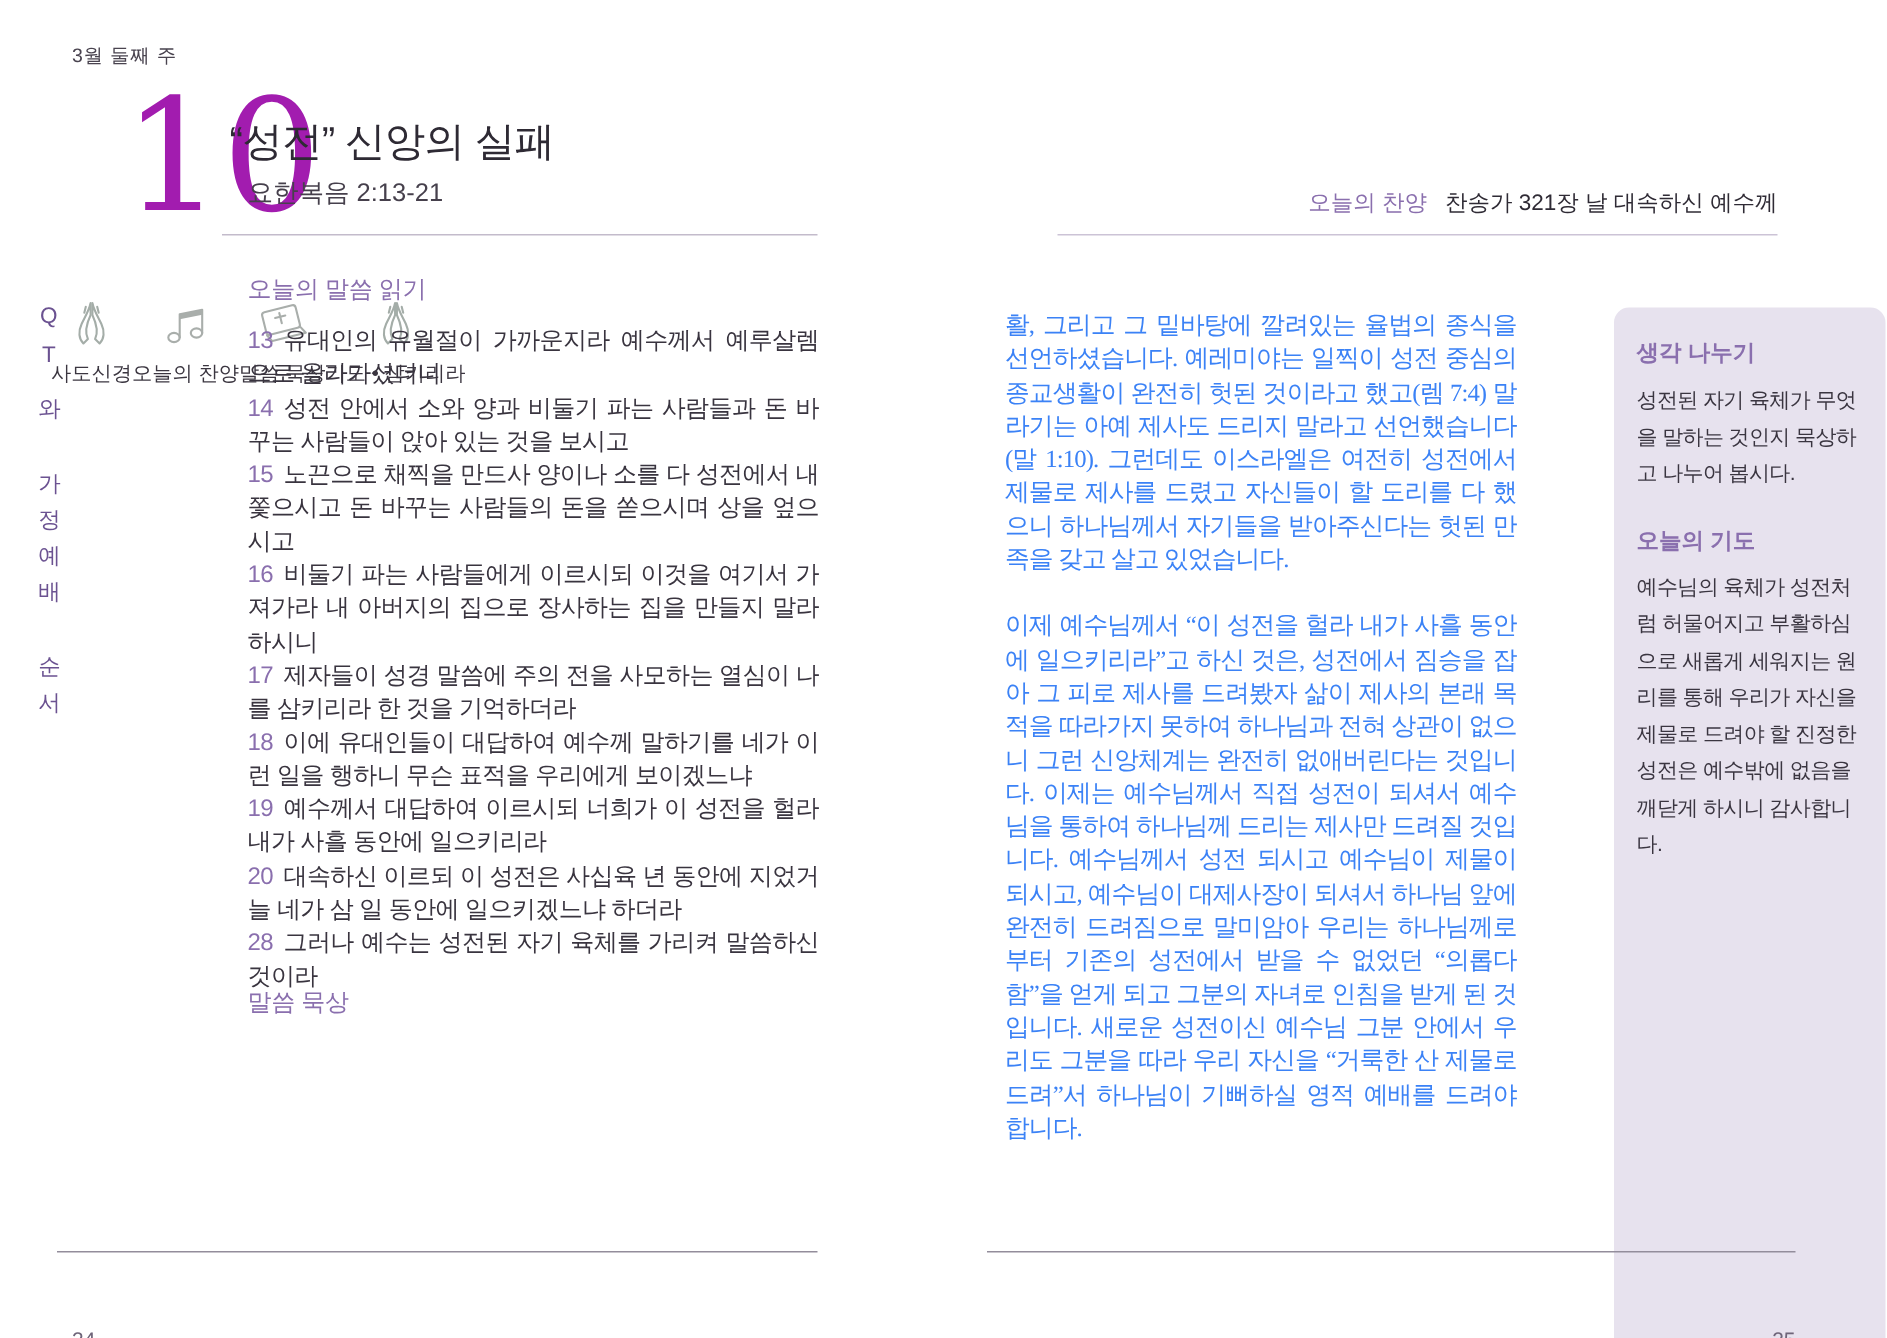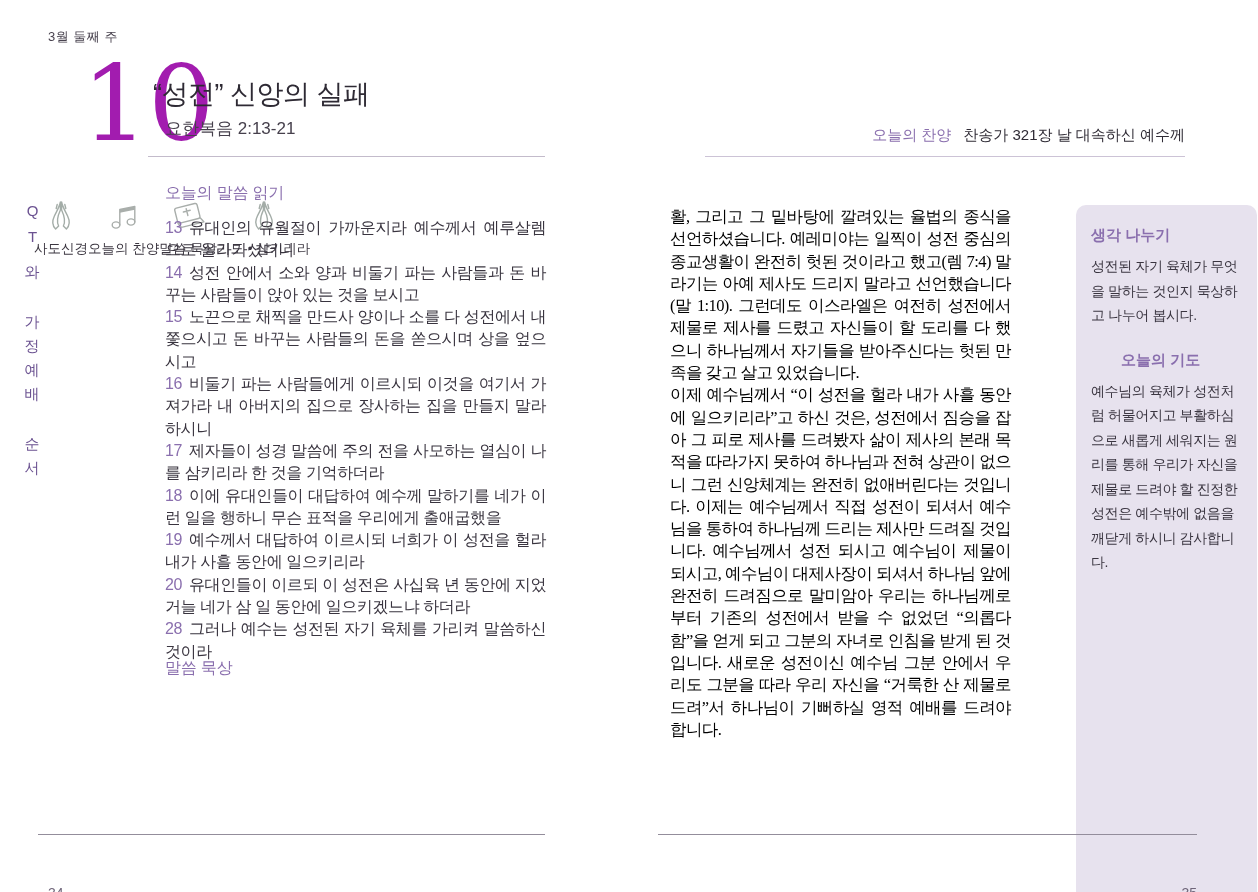--- a/index.html
+++ b/index.html
@@ -26,30 +26,30 @@
   .sb-item .lbl{margin-top:4px;font-size:13.5px;color:#3b3640;white-space:nowrap;}
   .sep-dot{width:7px;height:7px;border-radius:50%;background:#d3d3d3;margin:15px 0;}
 
   
   .scripture{position:absolute;left:165px;top:183px;width:381px;}
   .sec-heading{font-size:16px;font-weight:400;color:#8a6fae;letter-spacing:-0.2px;margin:0 0 13px 0;}
   .verses p{margin:0;font-size:16px;line-height:22.3px;letter-spacing:-0.4px;text-align:justify;color:#39343f;}
   .vnum{color:#8a6fae;margin-right:7px;}
 
   .meditation-left{position:absolute;left:165px;top:658px;width:381px;}
-  .serif-body{font-family:"Liberation Serif",serif;font-size:16.5px;line-height:22.3px;letter-spacing:-0.6px;text-align:justify;color:#000000;margin:0;}
+  .serif-body{font-family:"Liberation Serif",serif;font-size:16.5px;line-height:22.3px;letter-spacing:-0.6px;text-align:justify;color:#3b82f6;margin:0;}
 
   
   .right-col{position:absolute;left:670px;top:206px;width:341px;}
-  .right-col .par2{}
+  .right-col .par2{margin-top:22px;}
 
   .share-box{position:absolute;left:1076px;top:205px;width:181px;height:723px;box-sizing:border-box;background:#e7e2ee;border-radius:10px;padding:21px 15px;}
   .box-heading{font-size:15px;font-weight:600;color:#8a6fae;margin:0 0 9px 0;}
   .box-text{font-size:14px;line-height:24.5px;letter-spacing:-0.4px;color:#3a3540;margin:0 0 23px 0;}
-  .box-heading.prayer{margin-top:2px;margin-left:30px;}
+  .box-heading.prayer{margin-top:2px;}
 
   
   .footer-rule-left{left:38px;top:834px;width:507px;background:#938d9b;}
   .footer-rule-right{left:658px;top:834px;width:539px;background:#938d9b;}
   .pagenum{position:absolute;top:885px;font-size:14px;color:#6f6579;}
   .pagenum-left{left:48px;}
   .pagenum-right{right:61px;}
 </style>
 </head>
 <body>
@@ -117,23 +117,23 @@
   </div>
 
   <section class="scripture">
     <h2 class="sec-heading">오늘의 말씀 읽기</h2>
     <div class="verses">
       <p><span class="vnum">13</span><span>유대인의 유월절이 가까운지라 예수께서 예루살렘으로 올라가셨더니</span></p>
       <p><span class="vnum">14</span><span>성전 안에서 소와 양과 비둘기 파는 사람들과 돈 바꾸는 사람들이 앉아 있는 것을 보시고</span></p>
       <p><span class="vnum">15</span><span>노끈으로 채찍을 만드사 양이나 소를 다 성전에서 내쫓으시고 돈 바꾸는 사람들의 돈을 쏟으시며 상을 엎으시고</span></p>
       <p><span class="vnum">16</span><span>비둘기 파는 사람들에게 이르시되 이것을 여기서 가져가라 내 아버지의 집으로 장사하는 집을 만들지 말라 하시니</span></p>
       <p><span class="vnum">17</span><span>제자들이 성경 말씀에 주의 전을 사모하는 열심이 나를 삼키리라 한 것을 기억하더라</span></p>
-      <p><span class="vnum">18</span><span>이에 유대인들이 대답하여 예수께 말하기를 네가 이런 일을 행하니 무슨 표적을 우리에게 출애굽했을</span></p>
+      <p><span class="vnum">18</span><span>이에 유대인들이 대답하여 예수께 말하기를 네가 이런 일을 행하니 무슨 표적을 우리에게 보이겠느냐</span></p>
       <p><span class="vnum">19</span><span>예수께서 대답하여 이르시되 너희가 이 성전을 헐라 내가 사흘 동안에 일으키리라</span></p>
-      <p><span class="vnum">20</span><span>유대인들이 이르되 이 성전은 사십육 년 동안에 지었거늘 네가 삼 일 동안에 일으키겠느냐 하더라</span></p>
+      <p><span class="vnum">20</span><span>대속하신 이르되 이 성전은 사십육 년 동안에 지었거늘 네가 삼 일 동안에 일으키겠느냐 하더라</span></p>
       <p><span class="vnum">28</span><span>그러나 예수는 성전된 자기 육체를 가리켜 말씀하신 것이라</span></p>
     </div>
   </section>
 
   <section class="meditation-left">
     <h2 class="sec-heading">말씀 묵상</h2>
   </section>
 
   <section class="right-col">
     <p class="serif-body">활, 그리고 그 밑바탕에 깔려있는 율법의 종식을 선언하셨습니다. 예레미야는 일찍이 성전 중심의 종교생활이 완전히 헛된 것이라고 했고(렘 7:4) 말라기는 아예 제사도 드리지 말라고 선언했습니다(말 1:10). 그런데도 이스라엘은 여전히 성전에서 제물로 제사를 드렸고 자신들이 할 도리를 다 했으니 하나님께서 자기들을 받아주신다는 헛된 만족을 갖고 살고 있었습니다.</p>

